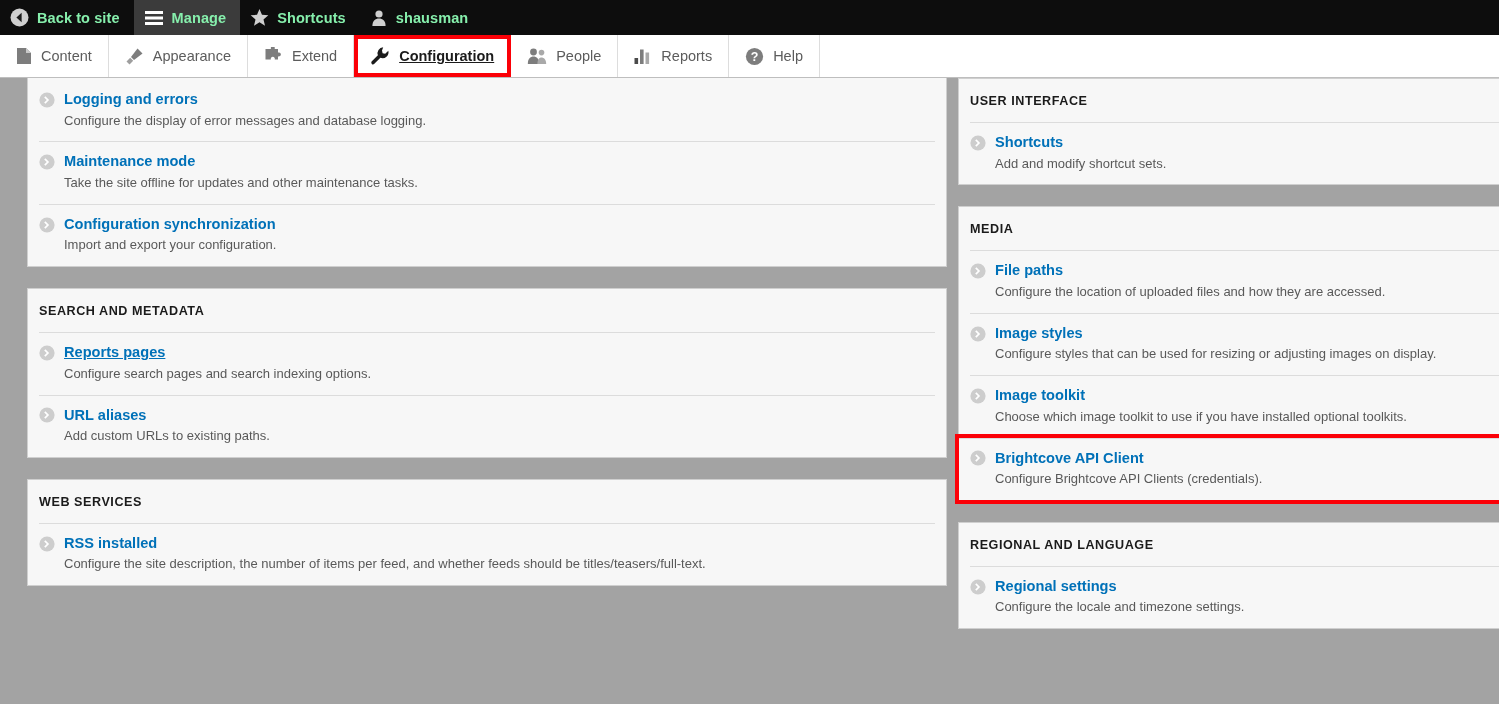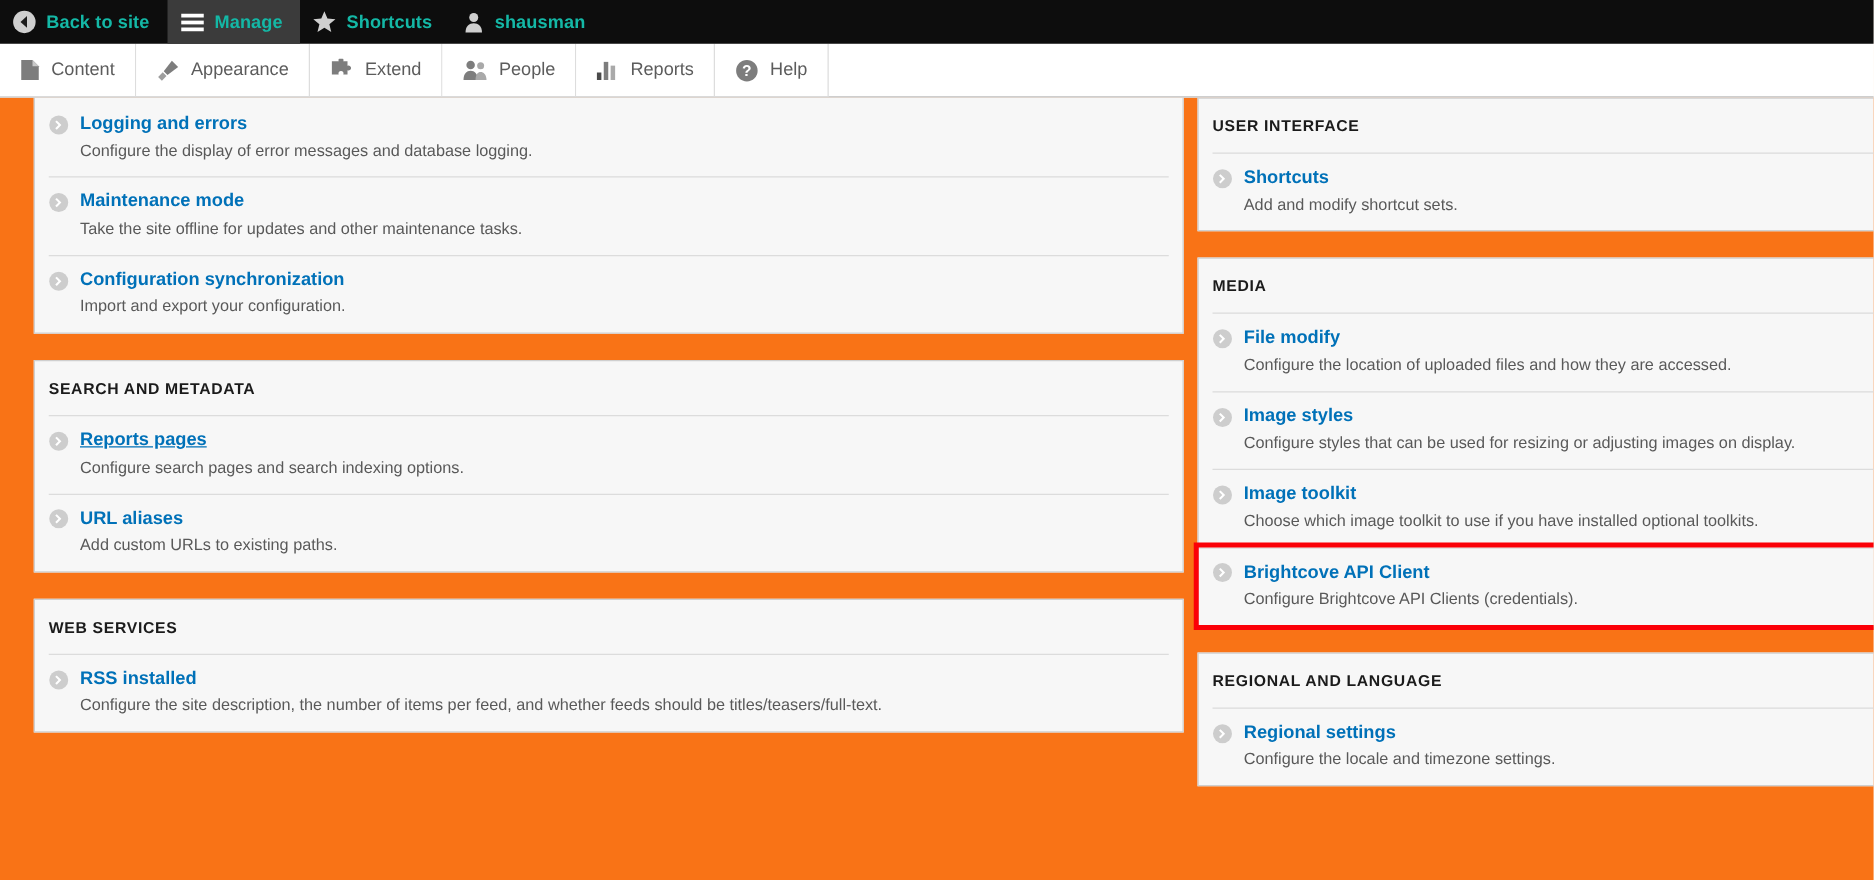--- a/index.html
+++ b/index.html
@@ -17,21 +17,21 @@
     display: flex;
     align-items: stretch;
     position: relative;
     z-index: 20;
   }
   .tb-item {
     display: flex;
     align-items: center;
     gap: 8px;
     padding: 0 14px 0 10px;
-    color: #14b8a6;
+    color: #86efac;
     font-size: 14.5px;
     font-weight: bold;
     letter-spacing: .1px;
     cursor: pointer;
     user-select: none;
   }
   .tb-item.active { background: #3b3b3b; }
   .tb-ico { display: inline-flex; align-items: center; justify-content: center; }
 
   
@@ -63,21 +63,21 @@
   .sub-item.highlighted {
     outline: 4px solid #fb0007;
     outline-offset: -4px;
     z-index: 5;
   }
 
   
   .page {
     position: relative;
     height: 626px;
-    background: #f97316;
+    background: #a3a3a3;
     overflow: hidden;
   }
   .col {
     position: absolute;
     top: 0;
   }
   .col-left  { left: 27px;  width: 920px; }
   .col-right { left: 958px; width: 560px; }
 
   .panel {
@@ -210,20 +210,28 @@
 
   <div class="sub-item">
     <span class="tb-ico">
       <svg width="19" height="18" viewBox="0 0 19 18">
           <path d="M1.5 2 h5.5 a2 2 0 1 1 3.6 0 h3.4 v3.6 a2 2 0 1 1 0 3.6 v3.4 h-3.4 a2 2 0 1 0 -3.6 0 h-5.5 z" fill="#7d7d7d"></path>
         </svg>
     </span>
     <span class="sub-label">Extend</span>
   </div>
 
+  <div class="sub-item current highlighted">
+    <span class="tb-ico">
+      <svg width="20" height="20" viewBox="0 0 20 20">
+          <path d="M13.2 1.2 a6 6 0 0 0 -5.3 8.1 L1.6 15.6 a1.8 1.8 0 0 0 2.5 2.5 l6.3 -6.3 a6 6 0 0 0 7.9 -7.1 l-3.1 3.1 l-2.6 -0.6 l-0.6 -2.6 z" fill="#1b1b1b"></path>
+        </svg>
+    </span>
+    <span class="sub-label">Configuration</span>
+  </div>
 
   <div class="sub-item">
     <span class="tb-ico">
       <svg width="20" height="18" viewBox="0 0 20 18">
           <circle cx="6.5" cy="5" r="3.4" fill="#7d7d7d"></circle>
           <path d="M0.8 17 C0.8 11.8 3.4 9.6 6.5 9.6 C9.6 9.6 12.2 11.8 12.2 17 Z" fill="#7d7d7d"></path>
           <circle cx="14.5" cy="5.6" r="2.8" fill="#a9a9a9"></circle>
           <path d="M10.4 17 C10.4 12.5 12.3 10.5 14.5 10.5 C16.7 10.5 19.2 12.5 19.2 17 Z" fill="#a9a9a9"></path>
         </svg>
     </span>
@@ -364,21 +372,21 @@
         <div class="panel-title">MEDIA</div>
         <div class="panel-items">
           <div class="item">
             <div class="item-head">
               <span class="bullet">
                 <svg width="16" height="16" viewBox="0 0 16 16">
                   <circle cx="8" cy="8" r="7.6" fill="#cdcdcd"></circle>
                   <path d="M6.4 4.3 L10.1 8 L6.4 11.7 L5.2 10.6 L7.8 8 L5.2 5.4 Z" fill="#ffffff"></path>
                 </svg>
               </span>
-              <span class="item-link">File modify</span>
+              <span class="item-link">File paths</span>
             </div>
             <div class="item-desc">Configure the location of uploaded files and how they are accessed.</div>
           </div>
           <div class="item">
             <div class="item-head">
               <span class="bullet">
                 <svg width="16" height="16" viewBox="0 0 16 16">
                   <circle cx="8" cy="8" r="7.6" fill="#cdcdcd"></circle>
                   <path d="M6.4 4.3 L10.1 8 L6.4 11.7 L5.2 10.6 L7.8 8 L5.2 5.4 Z" fill="#ffffff"></path>
                 </svg>

